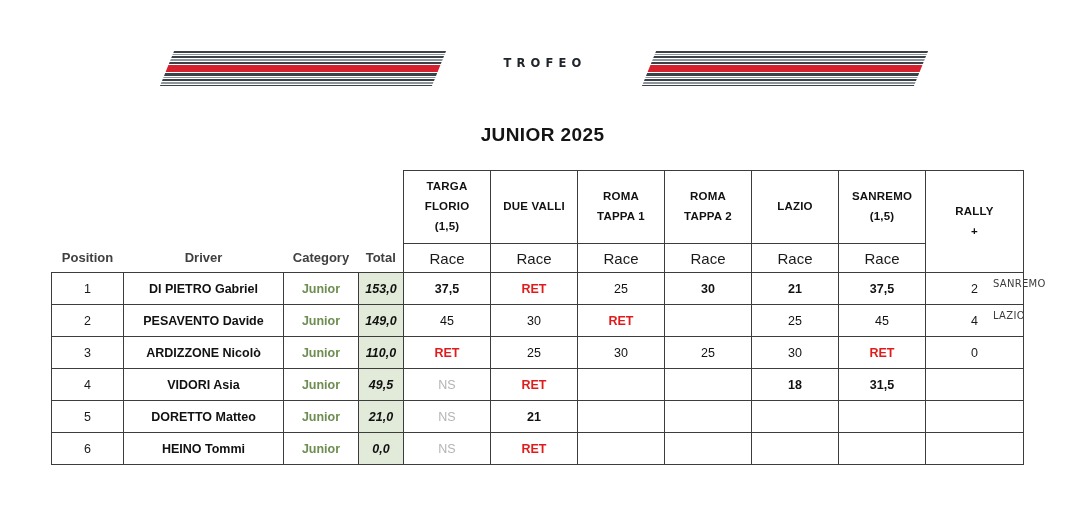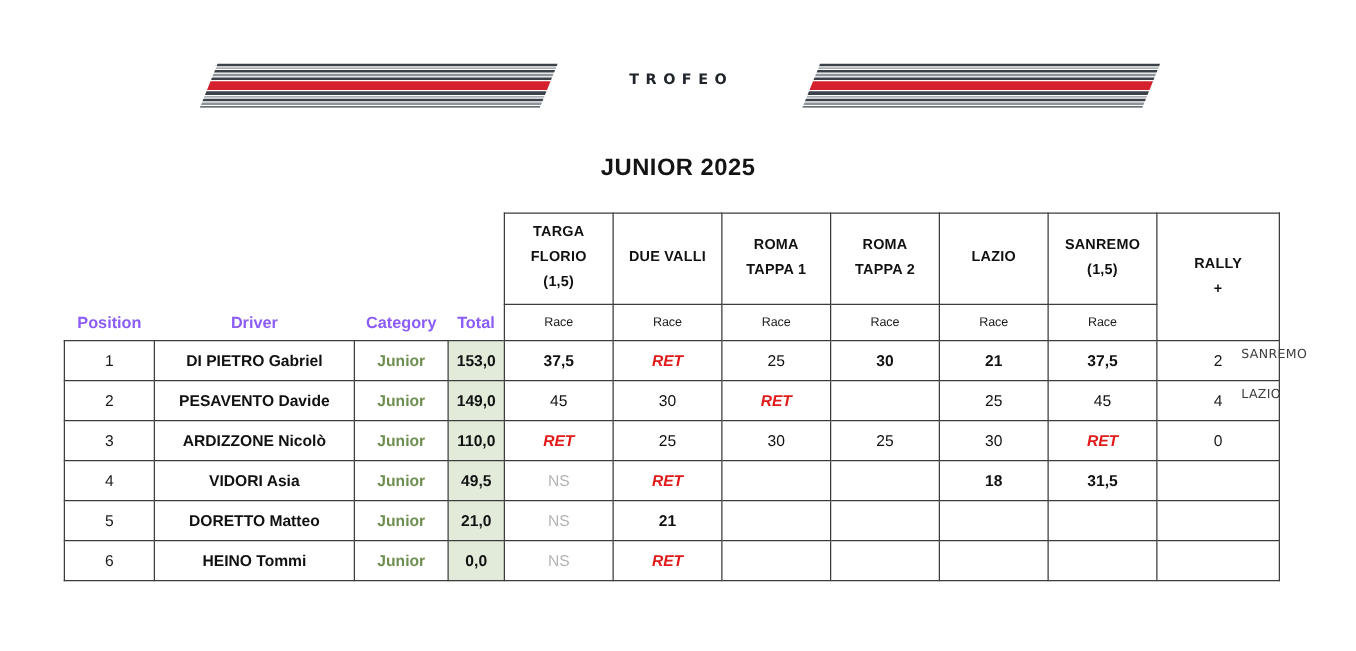--- a/index.html
+++ b/index.html
@@ -122,36 +122,36 @@
   tr.event-row td.blank { border: none; }
 
   
   tr.race-row td {
     height: 28px;
   }
   tr.race-row td.lab {
     border: none;
     font-size: 13px;
     font-weight: 700;
-    color: #8b5cf6;
+    color: #404040;
   }
   tr.race-row td.race-cell {
-    font-size: 10px;
+    font-size: 15px;
     font-weight: 400;
     color: #1a1a1a;
   }
 
   tr.data-row td { height: 31px; }
   td.pos    { font-size: 13px; font-weight: 400; color: #1a1a1a; }
   td.driver { font-size: 13px; font-weight: 700; color: #111; }
   td.cat    { font-size: 13px; font-weight: 700; color: #6e8d50; }
-  td.total  { font-size: 13px; font-weight: 700; color: #111; background: #e2ebd9; }
+  td.total  { font-size: 13px; font-weight: 700; color: #111; background: #e2ebd9; font-style: italic; }
   td.score  { font-size: 12.5px; font-weight: 700; color: #111; }
   td.score.plain { font-weight: 400; }
-  td.score.ret   { color: #e01b1b; font-weight: 700; font-style: italic; }
+  td.score.ret   { color: #e01b1b; font-weight: 700; }
   td.score.ns    { color: #b4b4b4; font-weight: 400; }
   td.score.rally { font-weight: 400; color: #1a1a1a; }
 
   
   .side-notes {
     position: absolute;
     left: 993px;
     top: 268px;
     width: 90px;
   }

